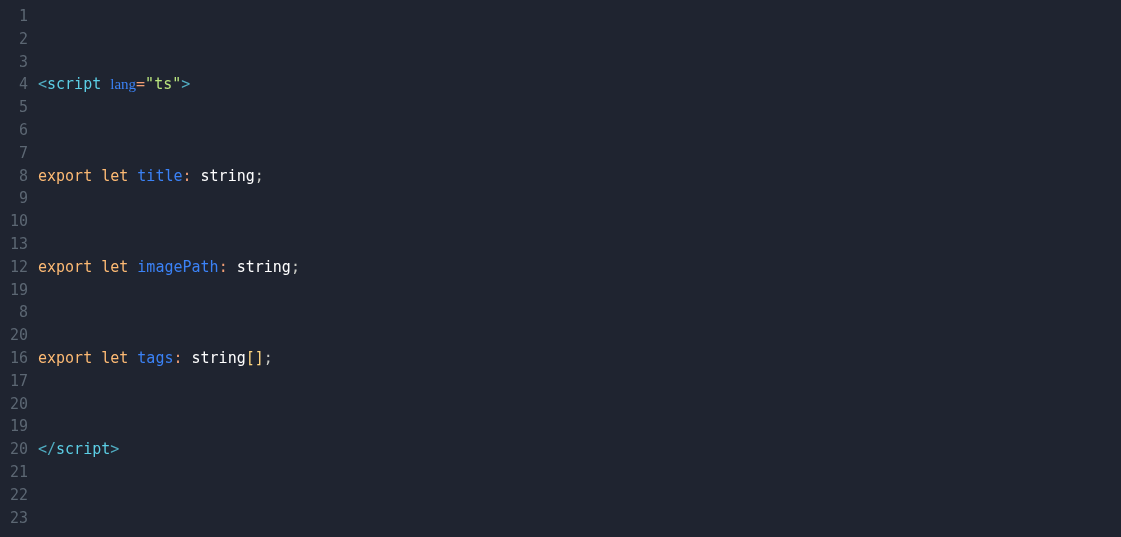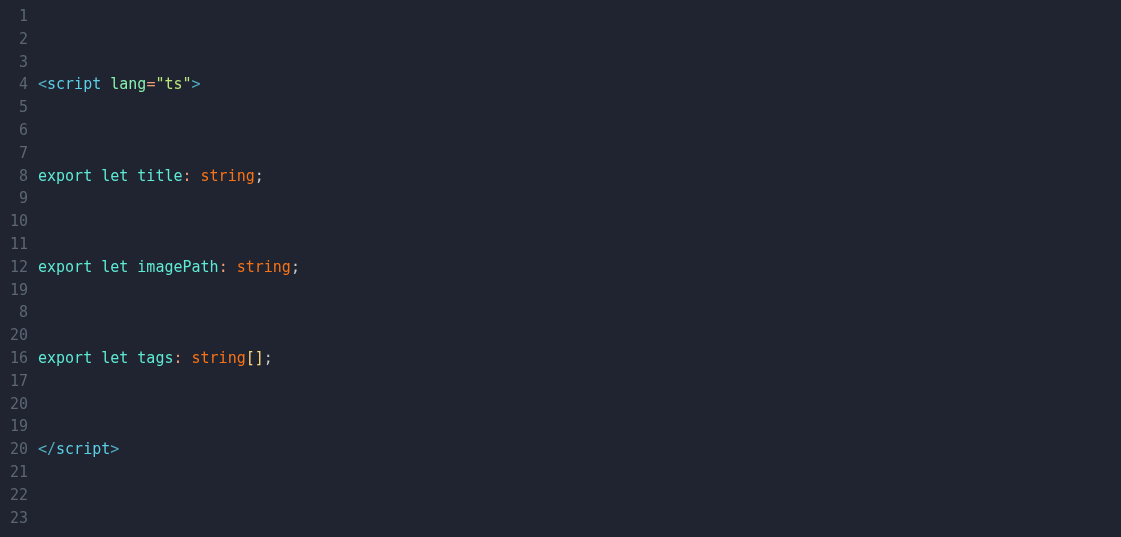--- a/index.html
+++ b/index.html
@@ -39,45 +39,45 @@
   }
   .line {
     height: 22.8px;
     display: flex;
     align-items: center;
     position: relative;
   }
   
   .punct { color: #5ccfe6cc; }
   .tag { color: #5ccfe6; }
-  .attr { color: #86efac; }
+  .attr { color: #3b82f6; font-family: Liberation Serif, serif; }
   .string { color: #bae67e; }
-  .keyword { color: #5eead4; }
-  .ident { color: #5eead4; }
-  .type { color: #f97316; }
+  .keyword { color: #fdba74; }
+  .ident { color: #3b82f6; }
+  .type { color: #ffffff; }
   .op { color: #f29e74; }
   .brace1 { color: #ffd580; }
   .plain { color: #cbccc6; }
 </style>
 </head>
 <body>
 
 <div class="editor">
   <div class="gutter">
     <div class="ln">1</div>
     <div class="ln">2</div>
     <div class="ln">3</div>
     <div class="ln">4</div>
     <div class="ln">5</div>
     <div class="ln">6</div>
     <div class="ln">7</div>
     <div class="ln">8</div>
     <div class="ln">9</div>
     <div class="ln">10</div>
-    <div class="ln">11</div>
+    <div class="ln">13</div>
     <div class="ln">12</div>
     <div class="ln">19</div>
     <div class="ln">8</div>
     <div class="ln">20</div>
     <div class="ln">16</div>
     <div class="ln">17</div>
     <div class="ln">20</div>
     <div class="ln">19</div>
     <div class="ln">20</div>
     <div class="ln">21</div>

